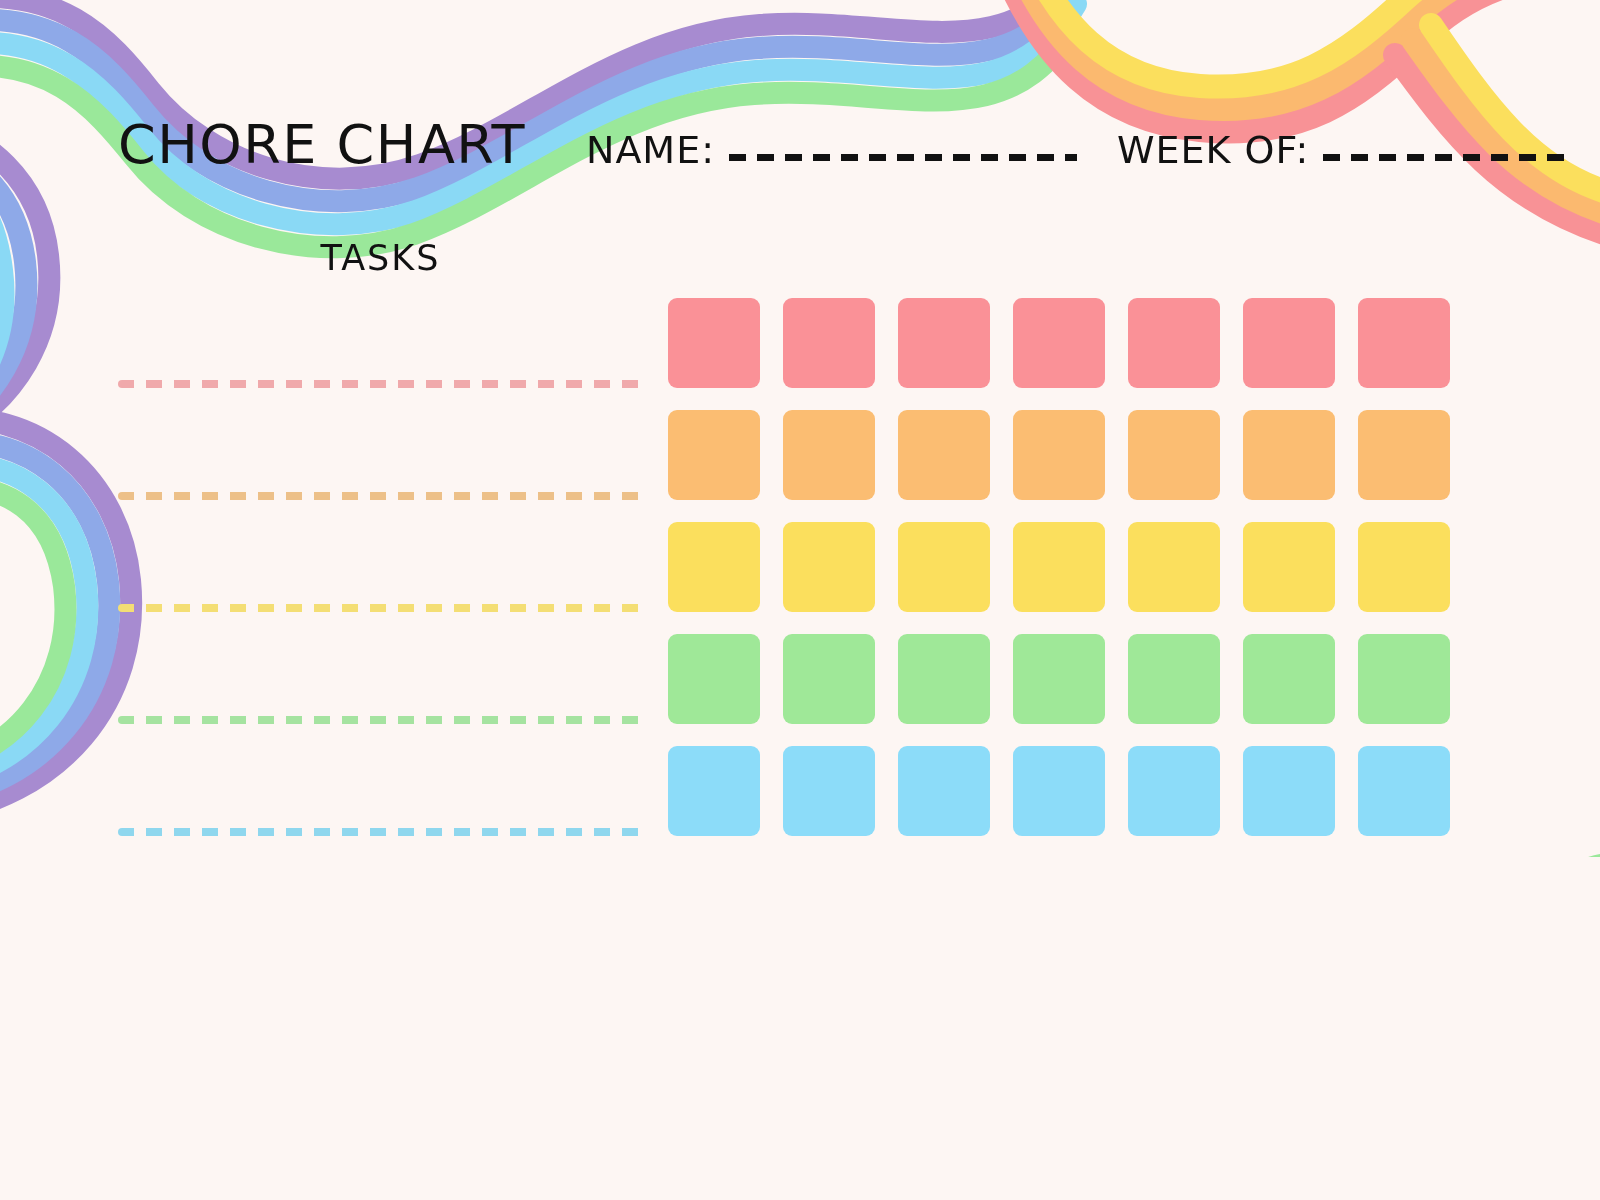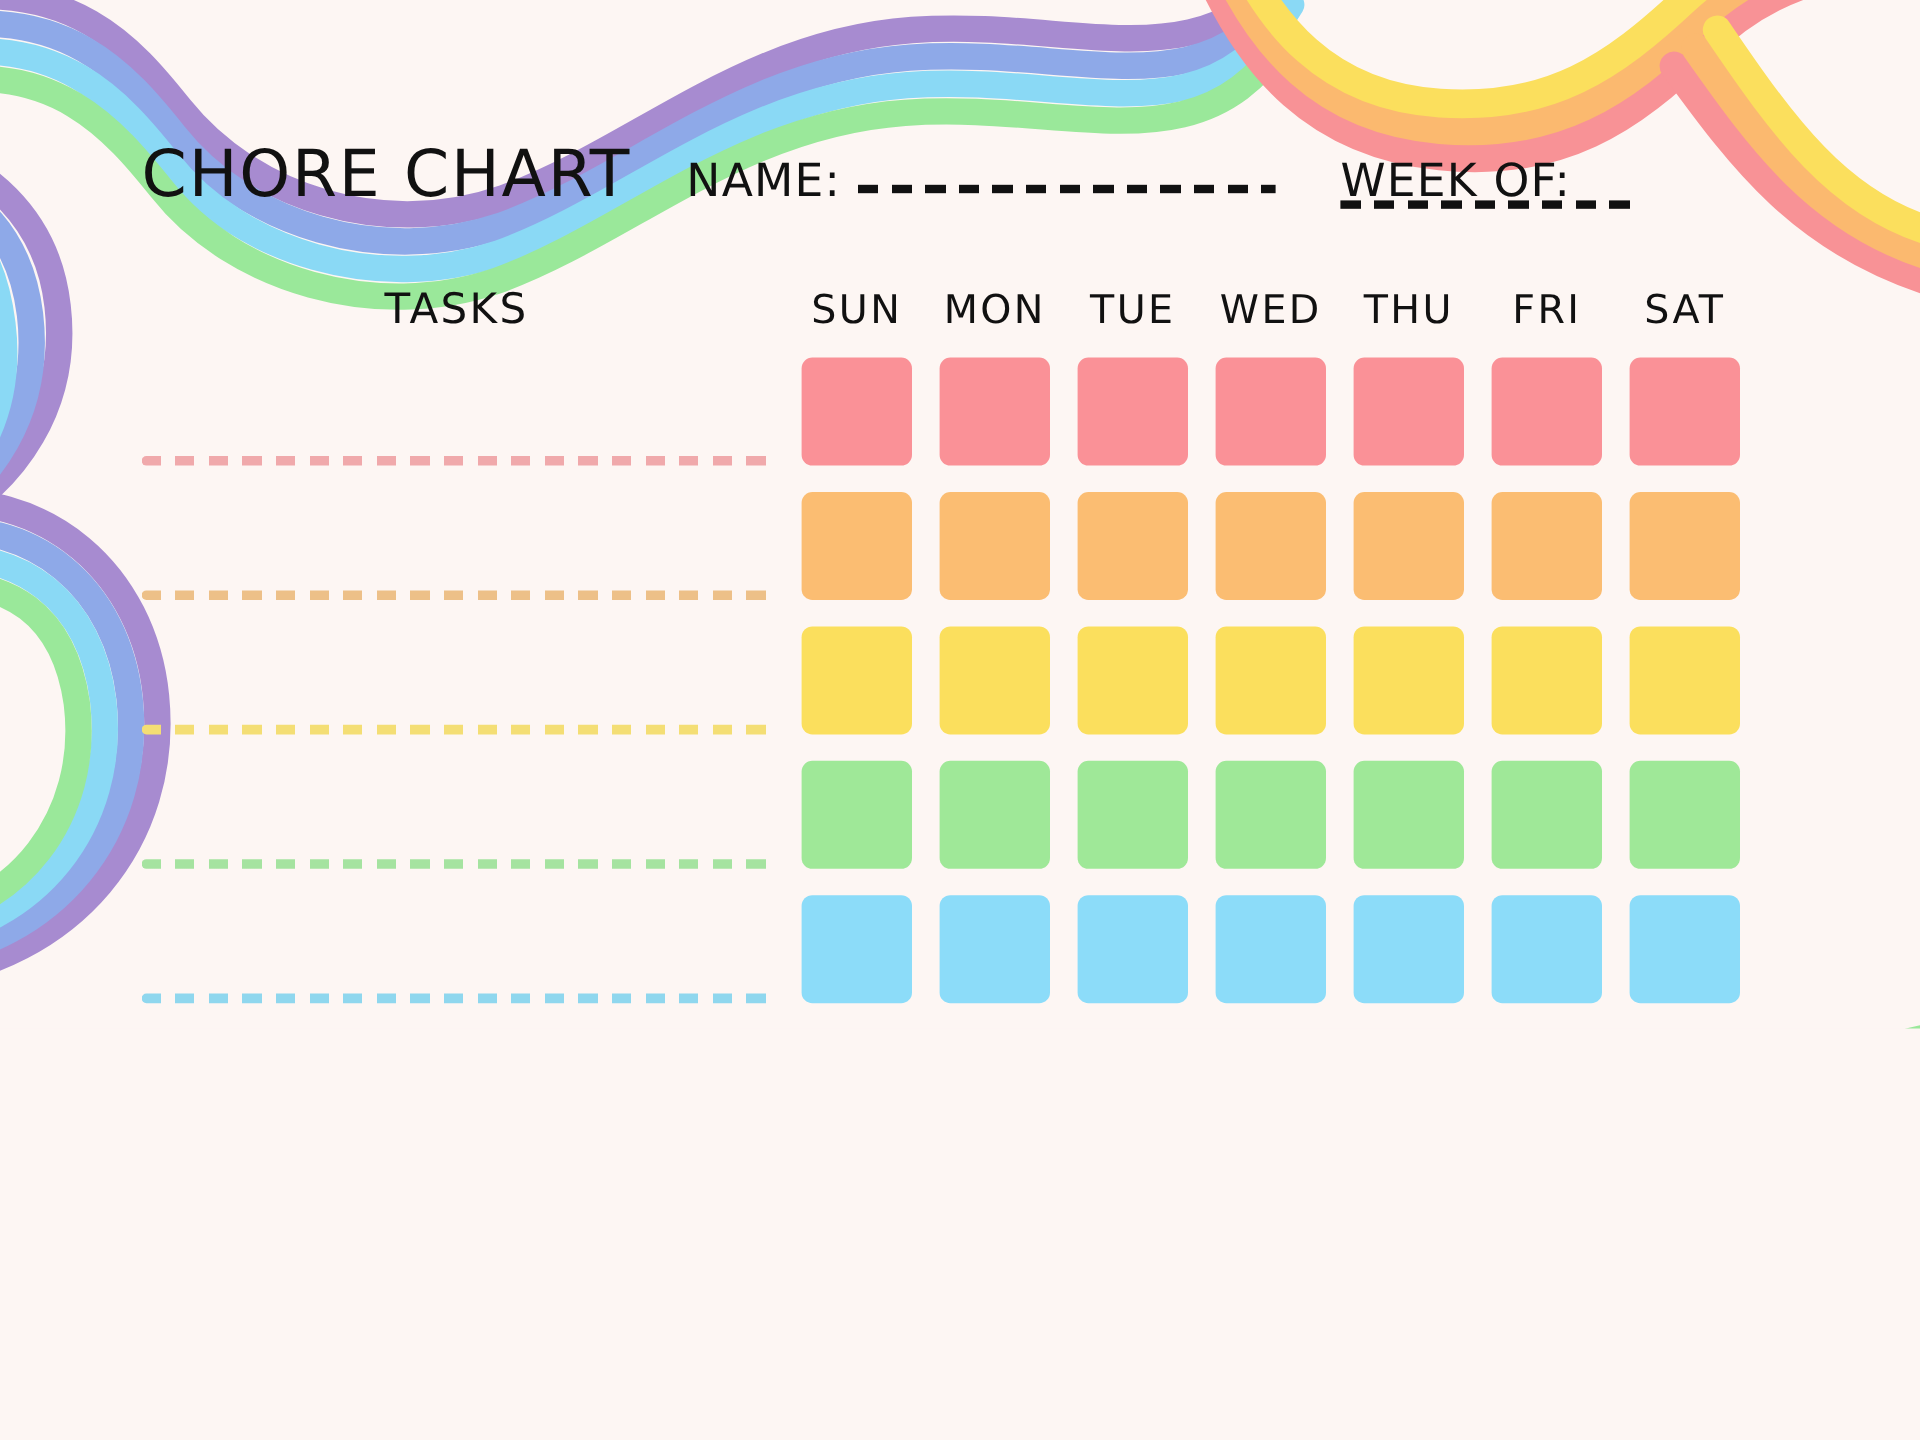--- a/index.html
+++ b/index.html
@@ -73,23 +73,23 @@
     margin-left: 14px;
     position: relative;
     top: -2px;
     background-image: repeating-linear-gradient(
       to right,
       #111111 0px, #111111 17px,
       rgba(0,0,0,0) 17px, rgba(0,0,0,0) 28px
     );
   }
 
-  #name-group { margin-left: 46px; }
+  #name-group { margin-left: 60px; }
   #name-rule  { width: 348px; }
-  #week-group { margin-left: 40px; flex-direction: column; }
+  #week-group { margin-left: 40px; }
   #week-rule  { width: 252px; }
 
   
   #tasks-header {
     position: absolute;
     left: 118px;
     top: 238px;
     width: 525px;
     text-align: center;
     font-family: "DejaVu Sans", sans-serif;
@@ -233,113 +233,104 @@
       <span id="name-rule" class="field-rule"></span>
     </div>
 
     <div id="week-group" class="field-group">
       <span class="field-label">WEEK OF:</span>
       <span id="week-rule" class="field-rule"></span>
     </div>
   </div>
 
   <div id="tasks-header">TASKS</div>
-  <div id="day-headers">
-      <div class="day-header">SUN</div>
-      <div class="day-header">MON</div>
-      <div class="day-header">TUE</div>
-      <div class="day-header">WED</div>
-      <div class="day-header">THU</div>
-      <div class="day-header">FRI</div>
-      <div class="day-header">SAT</div>
+
+  <div id="task-lines">
+      <div class="task-row">
+        <div class="task-rule" style="background-image: repeating-linear-gradient(to right, rgb(240, 169, 171) 0px, rgb(240, 169, 171) 16px, rgba(0, 0, 0, 0) 16px, rgba(0, 0, 0, 0) 28px);"></div>
+      </div>
+      <div class="task-row">
+        <div class="task-rule" style="background-image: repeating-linear-gradient(to right, rgb(237, 192, 136) 0px, rgb(237, 192, 136) 16px, rgba(0, 0, 0, 0) 16px, rgba(0, 0, 0, 0) 28px);"></div>
+      </div>
+      <div class="task-row">
+        <div class="task-rule" style="background-image: repeating-linear-gradient(to right, rgb(244, 222, 116) 0px, rgb(244, 222, 116) 16px, rgba(0, 0, 0, 0) 16px, rgba(0, 0, 0, 0) 28px);"></div>
+      </div>
+      <div class="task-row">
+        <div class="task-rule" style="background-image: repeating-linear-gradient(to right, rgb(165, 227, 160) 0px, rgb(165, 227, 160) 16px, rgba(0, 0, 0, 0) 16px, rgba(0, 0, 0, 0) 28px);"></div>
+      </div>
+      <div class="task-row">
+        <div class="task-rule" style="background-image: repeating-linear-gradient(to right, rgb(143, 215, 238) 0px, rgb(143, 215, 238) 16px, rgba(0, 0, 0, 0) 16px, rgba(0, 0, 0, 0) 28px);"></div>
+      </div>
+      <div class="task-row">
+        <div class="task-rule" style="background-image: repeating-linear-gradient(to right, rgb(142, 155, 219) 0px, rgb(142, 155, 219) 16px, rgba(0, 0, 0, 0) 16px, rgba(0, 0, 0, 0) 28px);"></div>
+      </div>
+      <div class="task-row">
+        <div class="task-rule" style="background-image: repeating-linear-gradient(to right, rgb(172, 144, 208) 0px, rgb(172, 144, 208) 16px, rgba(0, 0, 0, 0) 16px, rgba(0, 0, 0, 0) 28px);"></div>
+      </div>
     </div>
 
-  <div id="task-lines">
-      <div class="task-row">
-        <div class="task-rule" style="background-image: repeating-linear-gradient(to right, rgb(240, 169, 171) 0px, rgb(240, 169, 171) 16px, rgba(0, 0, 0, 0) 16px, rgba(0, 0, 0, 0) 28px);"></div>
-      </div>
-      <div class="task-row">
-        <div class="task-rule" style="background-image: repeating-linear-gradient(to right, rgb(237, 192, 136) 0px, rgb(237, 192, 136) 16px, rgba(0, 0, 0, 0) 16px, rgba(0, 0, 0, 0) 28px);"></div>
-      </div>
-      <div class="task-row">
-        <div class="task-rule" style="background-image: repeating-linear-gradient(to right, rgb(244, 222, 116) 0px, rgb(244, 222, 116) 16px, rgba(0, 0, 0, 0) 16px, rgba(0, 0, 0, 0) 28px);"></div>
-      </div>
-      <div class="task-row">
-        <div class="task-rule" style="background-image: repeating-linear-gradient(to right, rgb(165, 227, 160) 0px, rgb(165, 227, 160) 16px, rgba(0, 0, 0, 0) 16px, rgba(0, 0, 0, 0) 28px);"></div>
-      </div>
-      <div class="task-row">
-        <div class="task-rule" style="background-image: repeating-linear-gradient(to right, rgb(143, 215, 238) 0px, rgb(143, 215, 238) 16px, rgba(0, 0, 0, 0) 16px, rgba(0, 0, 0, 0) 28px);"></div>
-      </div>
-      <div class="task-row">
-        <div class="task-rule" style="background-image: repeating-linear-gradient(to right, rgb(142, 155, 219) 0px, rgb(142, 155, 219) 16px, rgba(0, 0, 0, 0) 16px, rgba(0, 0, 0, 0) 28px);"></div>
-      </div>
-      <div class="task-row">
-        <div class="task-rule" style="background-image: repeating-linear-gradient(to right, rgb(172, 144, 208) 0px, rgb(172, 144, 208) 16px, rgba(0, 0, 0, 0) 16px, rgba(0, 0, 0, 0) 28px);"></div>
+  <div id="grid">
+      <div class="grid-row">
+        <div class="grid-cell" style="background: rgb(250, 145, 151);"></div>
+        <div class="grid-cell" style="background: rgb(250, 145, 151);"></div>
+        <div class="grid-cell" style="background: rgb(250, 145, 151);"></div>
+        <div class="grid-cell" style="background: rgb(250, 145, 151);"></div>
+        <div class="grid-cell" style="background: rgb(250, 145, 151);"></div>
+        <div class="grid-cell" style="background: rgb(250, 145, 151);"></div>
+        <div class="grid-cell" style="background: rgb(250, 145, 151);"></div>
+      </div>
+      <div class="grid-row">
+        <div class="grid-cell" style="background: rgb(251, 189, 114);"></div>
+        <div class="grid-cell" style="background: rgb(251, 189, 114);"></div>
+        <div class="grid-cell" style="background: rgb(251, 189, 114);"></div>
+        <div class="grid-cell" style="background: rgb(251, 189, 114);"></div>
+        <div class="grid-cell" style="background: rgb(251, 189, 114);"></div>
+        <div class="grid-cell" style="background: rgb(251, 189, 114);"></div>
+        <div class="grid-cell" style="background: rgb(251, 189, 114);"></div>
+      </div>
+      <div class="grid-row">
+        <div class="grid-cell" style="background: rgb(251, 223, 93);"></div>
+        <div class="grid-cell" style="background: rgb(251, 223, 93);"></div>
+        <div class="grid-cell" style="background: rgb(251, 223, 93);"></div>
+        <div class="grid-cell" style="background: rgb(251, 223, 93);"></div>
+        <div class="grid-cell" style="background: rgb(251, 223, 93);"></div>
+        <div class="grid-cell" style="background: rgb(251, 223, 93);"></div>
+        <div class="grid-cell" style="background: rgb(251, 223, 93);"></div>
+      </div>
+      <div class="grid-row">
+        <div class="grid-cell" style="background: rgb(159, 232, 152);"></div>
+        <div class="grid-cell" style="background: rgb(159, 232, 152);"></div>
+        <div class="grid-cell" style="background: rgb(159, 232, 152);"></div>
+        <div class="grid-cell" style="background: rgb(159, 232, 152);"></div>
+        <div class="grid-cell" style="background: rgb(159, 232, 152);"></div>
+        <div class="grid-cell" style="background: rgb(159, 232, 152);"></div>
+        <div class="grid-cell" style="background: rgb(159, 232, 152);"></div>
+      </div>
+      <div class="grid-row">
+        <div class="grid-cell" style="background: rgb(140, 220, 249);"></div>
+        <div class="grid-cell" style="background: rgb(140, 220, 249);"></div>
+        <div class="grid-cell" style="background: rgb(140, 220, 249);"></div>
+        <div class="grid-cell" style="background: rgb(140, 220, 249);"></div>
+        <div class="grid-cell" style="background: rgb(140, 220, 249);"></div>
+        <div class="grid-cell" style="background: rgb(140, 220, 249);"></div>
+        <div class="grid-cell" style="background: rgb(140, 220, 249);"></div>
+      </div>
+      <div class="grid-row">
+        <div class="grid-cell" style="background: rgb(130, 146, 229);"></div>
+        <div class="grid-cell" style="background: rgb(130, 146, 229);"></div>
+        <div class="grid-cell" style="background: rgb(130, 146, 229);"></div>
+        <div class="grid-cell" style="background: rgb(130, 146, 229);"></div>
+        <div class="grid-cell" style="background: rgb(130, 146, 229);"></div>
+        <div class="grid-cell" style="background: rgb(130, 146, 229);"></div>
+        <div class="grid-cell" style="background: rgb(130, 146, 229);"></div>
+      </div>
+      <div class="grid-row">
+        <div class="grid-cell" style="background: rgb(177, 143, 217);"></div>
+        <div class="grid-cell" style="background: rgb(177, 143, 217);"></div>
+        <div class="grid-cell" style="background: rgb(177, 143, 217);"></div>
+        <div class="grid-cell" style="background: rgb(177, 143, 217);"></div>
+        <div class="grid-cell" style="background: rgb(177, 143, 217);"></div>
+        <div class="grid-cell" style="background: rgb(177, 143, 217);"></div>
+        <div class="grid-cell" style="background: rgb(177, 143, 217);"></div>
       </div>
     </div>
 
-  <div id="grid">
-      <div class="grid-row">
-        <div class="grid-cell" style="background: rgb(250, 145, 151);"></div>
-        <div class="grid-cell" style="background: rgb(250, 145, 151);"></div>
-        <div class="grid-cell" style="background: rgb(250, 145, 151);"></div>
-        <div class="grid-cell" style="background: rgb(250, 145, 151);"></div>
-        <div class="grid-cell" style="background: rgb(250, 145, 151);"></div>
-        <div class="grid-cell" style="background: rgb(250, 145, 151);"></div>
-        <div class="grid-cell" style="background: rgb(250, 145, 151);"></div>
-      </div>
-      <div class="grid-row">
-        <div class="grid-cell" style="background: rgb(251, 189, 114);"></div>
-        <div class="grid-cell" style="background: rgb(251, 189, 114);"></div>
-        <div class="grid-cell" style="background: rgb(251, 189, 114);"></div>
-        <div class="grid-cell" style="background: rgb(251, 189, 114);"></div>
-        <div class="grid-cell" style="background: rgb(251, 189, 114);"></div>
-        <div class="grid-cell" style="background: rgb(251, 189, 114);"></div>
-        <div class="grid-cell" style="background: rgb(251, 189, 114);"></div>
-      </div>
-      <div class="grid-row">
-        <div class="grid-cell" style="background: rgb(251, 223, 93);"></div>
-        <div class="grid-cell" style="background: rgb(251, 223, 93);"></div>
-        <div class="grid-cell" style="background: rgb(251, 223, 93);"></div>
-        <div class="grid-cell" style="background: rgb(251, 223, 93);"></div>
-        <div class="grid-cell" style="background: rgb(251, 223, 93);"></div>
-        <div class="grid-cell" style="background: rgb(251, 223, 93);"></div>
-        <div class="grid-cell" style="background: rgb(251, 223, 93);"></div>
-      </div>
-      <div class="grid-row">
-        <div class="grid-cell" style="background: rgb(159, 232, 152);"></div>
-        <div class="grid-cell" style="background: rgb(159, 232, 152);"></div>
-        <div class="grid-cell" style="background: rgb(159, 232, 152);"></div>
-        <div class="grid-cell" style="background: rgb(159, 232, 152);"></div>
-        <div class="grid-cell" style="background: rgb(159, 232, 152);"></div>
-        <div class="grid-cell" style="background: rgb(159, 232, 152);"></div>
-        <div class="grid-cell" style="background: rgb(159, 232, 152);"></div>
-      </div>
-      <div class="grid-row">
-        <div class="grid-cell" style="background: rgb(140, 220, 249);"></div>
-        <div class="grid-cell" style="background: rgb(140, 220, 249);"></div>
-        <div class="grid-cell" style="background: rgb(140, 220, 249);"></div>
-        <div class="grid-cell" style="background: rgb(140, 220, 249);"></div>
-        <div class="grid-cell" style="background: rgb(140, 220, 249);"></div>
-        <div class="grid-cell" style="background: rgb(140, 220, 249);"></div>
-        <div class="grid-cell" style="background: rgb(140, 220, 249);"></div>
-      </div>
-      <div class="grid-row">
-        <div class="grid-cell" style="background: rgb(130, 146, 229);"></div>
-        <div class="grid-cell" style="background: rgb(130, 146, 229);"></div>
-        <div class="grid-cell" style="background: rgb(130, 146, 229);"></div>
-        <div class="grid-cell" style="background: rgb(130, 146, 229);"></div>
-        <div class="grid-cell" style="background: rgb(130, 146, 229);"></div>
-        <div class="grid-cell" style="background: rgb(130, 146, 229);"></div>
-        <div class="grid-cell" style="background: rgb(130, 146, 229);"></div>
-      </div>
-      <div class="grid-row">
-        <div class="grid-cell" style="background: rgb(177, 143, 217);"></div>
-        <div class="grid-cell" style="background: rgb(177, 143, 217);"></div>
-        <div class="grid-cell" style="background: rgb(177, 143, 217);"></div>
-        <div class="grid-cell" style="background: rgb(177, 143, 217);"></div>
-        <div class="grid-cell" style="background: rgb(177, 143, 217);"></div>
-        <div class="grid-cell" style="background: rgb(177, 143, 217);"></div>
-        <div class="grid-cell" style="background: rgb(177, 143, 217);"></div>
-      </div>
-    </div>
-
 </div>
 
 </body></html>

